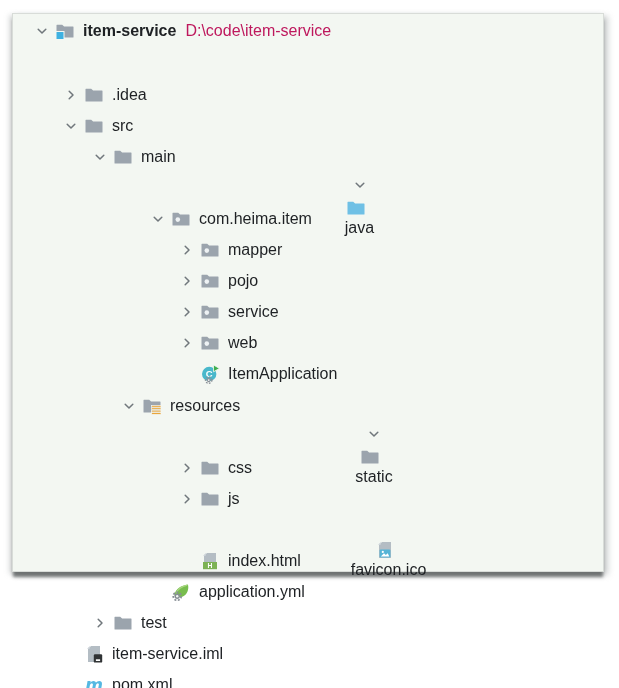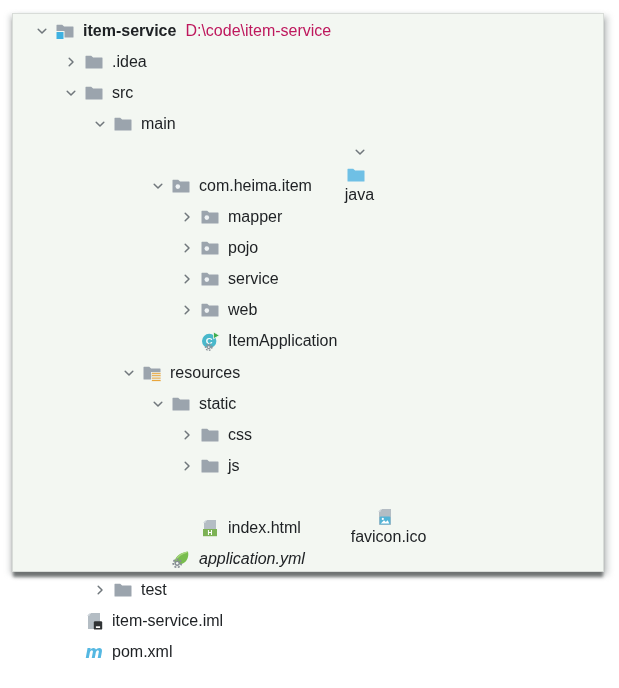--- a/index.html
+++ b/index.html
@@ -45,21 +45,21 @@
         </span>
         <span class="icon">
           <svg width="20" height="20" viewBox="0 0 20 20">
             <path d="M2 3.7h5.2l1.9 1.9H18a.5.5 0 0 1 .5.5V16a.5.5 0 0 1-.5.5H2a.5.5 0 0 1-.5-.5V4.2a.5.5 0 0 1 .5-.5Z" fill="#9ba4ad"></path>
             <rect x="1" y="10.5" width="8" height="8" fill="#3eb1e1" stroke="#f3f7f2" stroke-width="1"></rect>
           </svg>
         </span>
         <span class="label bold">item-service</span>
         <span class="suffix">D:\code\item-service</span>
       </div>
-      <div class="row" style="padding-left: 45px;">
+      <div class="row" style="padding-left: 45px; margin-top: 33px;">
         <span class="chev">
           <svg width="16" height="16" viewBox="0 0 16 16">
             <path d="M6.2 4.2 10 8l-3.8 3.8" stroke="#70777c" stroke-width="1.5" fill="none" stroke-linecap="round" stroke-linejoin="round"></path>
           </svg>
         </span>
         <span class="icon">
           <svg width="20" height="20" viewBox="0 0 20 20">
             <path d="M2 3.7h5.2l1.9 1.9H18a.5.5 0 0 1 .5.5V16a.5.5 0 0 1-.5.5H2a.5.5 0 0 1-.5-.5V4.2a.5.5 0 0 1 .5-.5Z" fill="#9ba4ad"></path>
           </svg>
         </span>
@@ -198,21 +198,21 @@
           <svg width="20" height="20" viewBox="0 0 20 20">
             <path d="M2 3.7h5.2l1.9 1.9H18a.5.5 0 0 1 .5.5V16a.5.5 0 0 1-.5.5H2a.5.5 0 0 1-.5-.5V4.2a.5.5 0 0 1 .5-.5Z" fill="#9ba4ad"></path>
             <rect x="9.6" y="9.4" width="9.4" height="1.8" fill="#e9a63c" stroke="#f3f7f2" stroke-width="0.7"></rect>
             <rect x="9.6" y="11.8" width="9.4" height="1.8" fill="#e9a63c" stroke="#f3f7f2" stroke-width="0.7"></rect>
             <rect x="9.6" y="14.2" width="9.4" height="1.8" fill="#e9a63c" stroke="#f3f7f2" stroke-width="0.7"></rect>
             <rect x="9.6" y="16.6" width="9.4" height="1.8" fill="#e9a63c" stroke="#f3f7f2" stroke-width="0.7"></rect>
           </svg>
         </span>
         <span class="label">resources</span>
       </div>
-      <div class="row" style="padding-left: 132px;">
+      <div class="row" style="padding-left: 132px; flex-direction: column;">
         <span class="chev">
           <svg width="16" height="16" viewBox="0 0 16 16">
             <path d="M4.2 6.2 8 10l3.8-3.8" stroke="#70777c" stroke-width="1.5" fill="none" stroke-linecap="round" stroke-linejoin="round"></path>
           </svg>
         </span>
         <span class="icon">
           <svg width="20" height="20" viewBox="0 0 20 20">
             <path d="M2 3.7h5.2l1.9 1.9H18a.5.5 0 0 1 .5.5V16a.5.5 0 0 1-.5.5H2a.5.5 0 0 1-.5-.5V4.2a.5.5 0 0 1 .5-.5Z" fill="#9ba4ad"></path>
           </svg>
         </span>
@@ -262,21 +262,21 @@
         <span class="icon">
           <svg width="20" height="20" viewBox="0 0 20 20">
             <path d="M7 2h9v16H4V5Z" fill="#b4bdc4"></path>
             <path d="M5.9 1.9 3 4.8h2.9Z" fill="#ccd3d9"></path>
             <rect x="3" y="11" width="14" height="7.2" fill="#7cb254"></rect>
             <text x="10" y="16.9" font-size="6.8" font-weight="bold" fill="#fff" text-anchor="middle" font-family="Liberation Sans,sans-serif">H</text>
           </svg>
         </span>
         <span class="label">index.html</span>
       </div>
-      <div class="row" style="padding-left: 132px; font-style: italic;">
+      <div class="row" style="padding-left: 132px;">
         <span class="chev"></span>
         <span class="icon">
           <svg width="20" height="20" viewBox="0 0 20 20">
             <path d="M16.9 2.4C10.3 3.3 4.4 6.8 3.3 13.2c2.3 1.9 5.8 2.4 8.6 1.2 3.4-1.5 5.5-5 5.4-9.4 0-.9-.2-1.8-.4-2.6Z" fill="#78bd4e"></path>
             <path d="M16.3 3.1c-5 1.1-9.6 3.7-11.4 8.4" stroke="#a8d77f" stroke-width="1.1" fill="none"></path>
             <circle cx="6.2" cy="14.3" r="4" fill="none" stroke="#878e95" stroke-width="1.7" stroke-dasharray="2 1.5"></circle>
             <circle cx="6.2" cy="14.3" r="2.7" fill="#878e95"></circle>
             <circle cx="6.2" cy="14.3" r="1.2" fill="#f3f7f2"></circle>
           </svg>
         </span>

